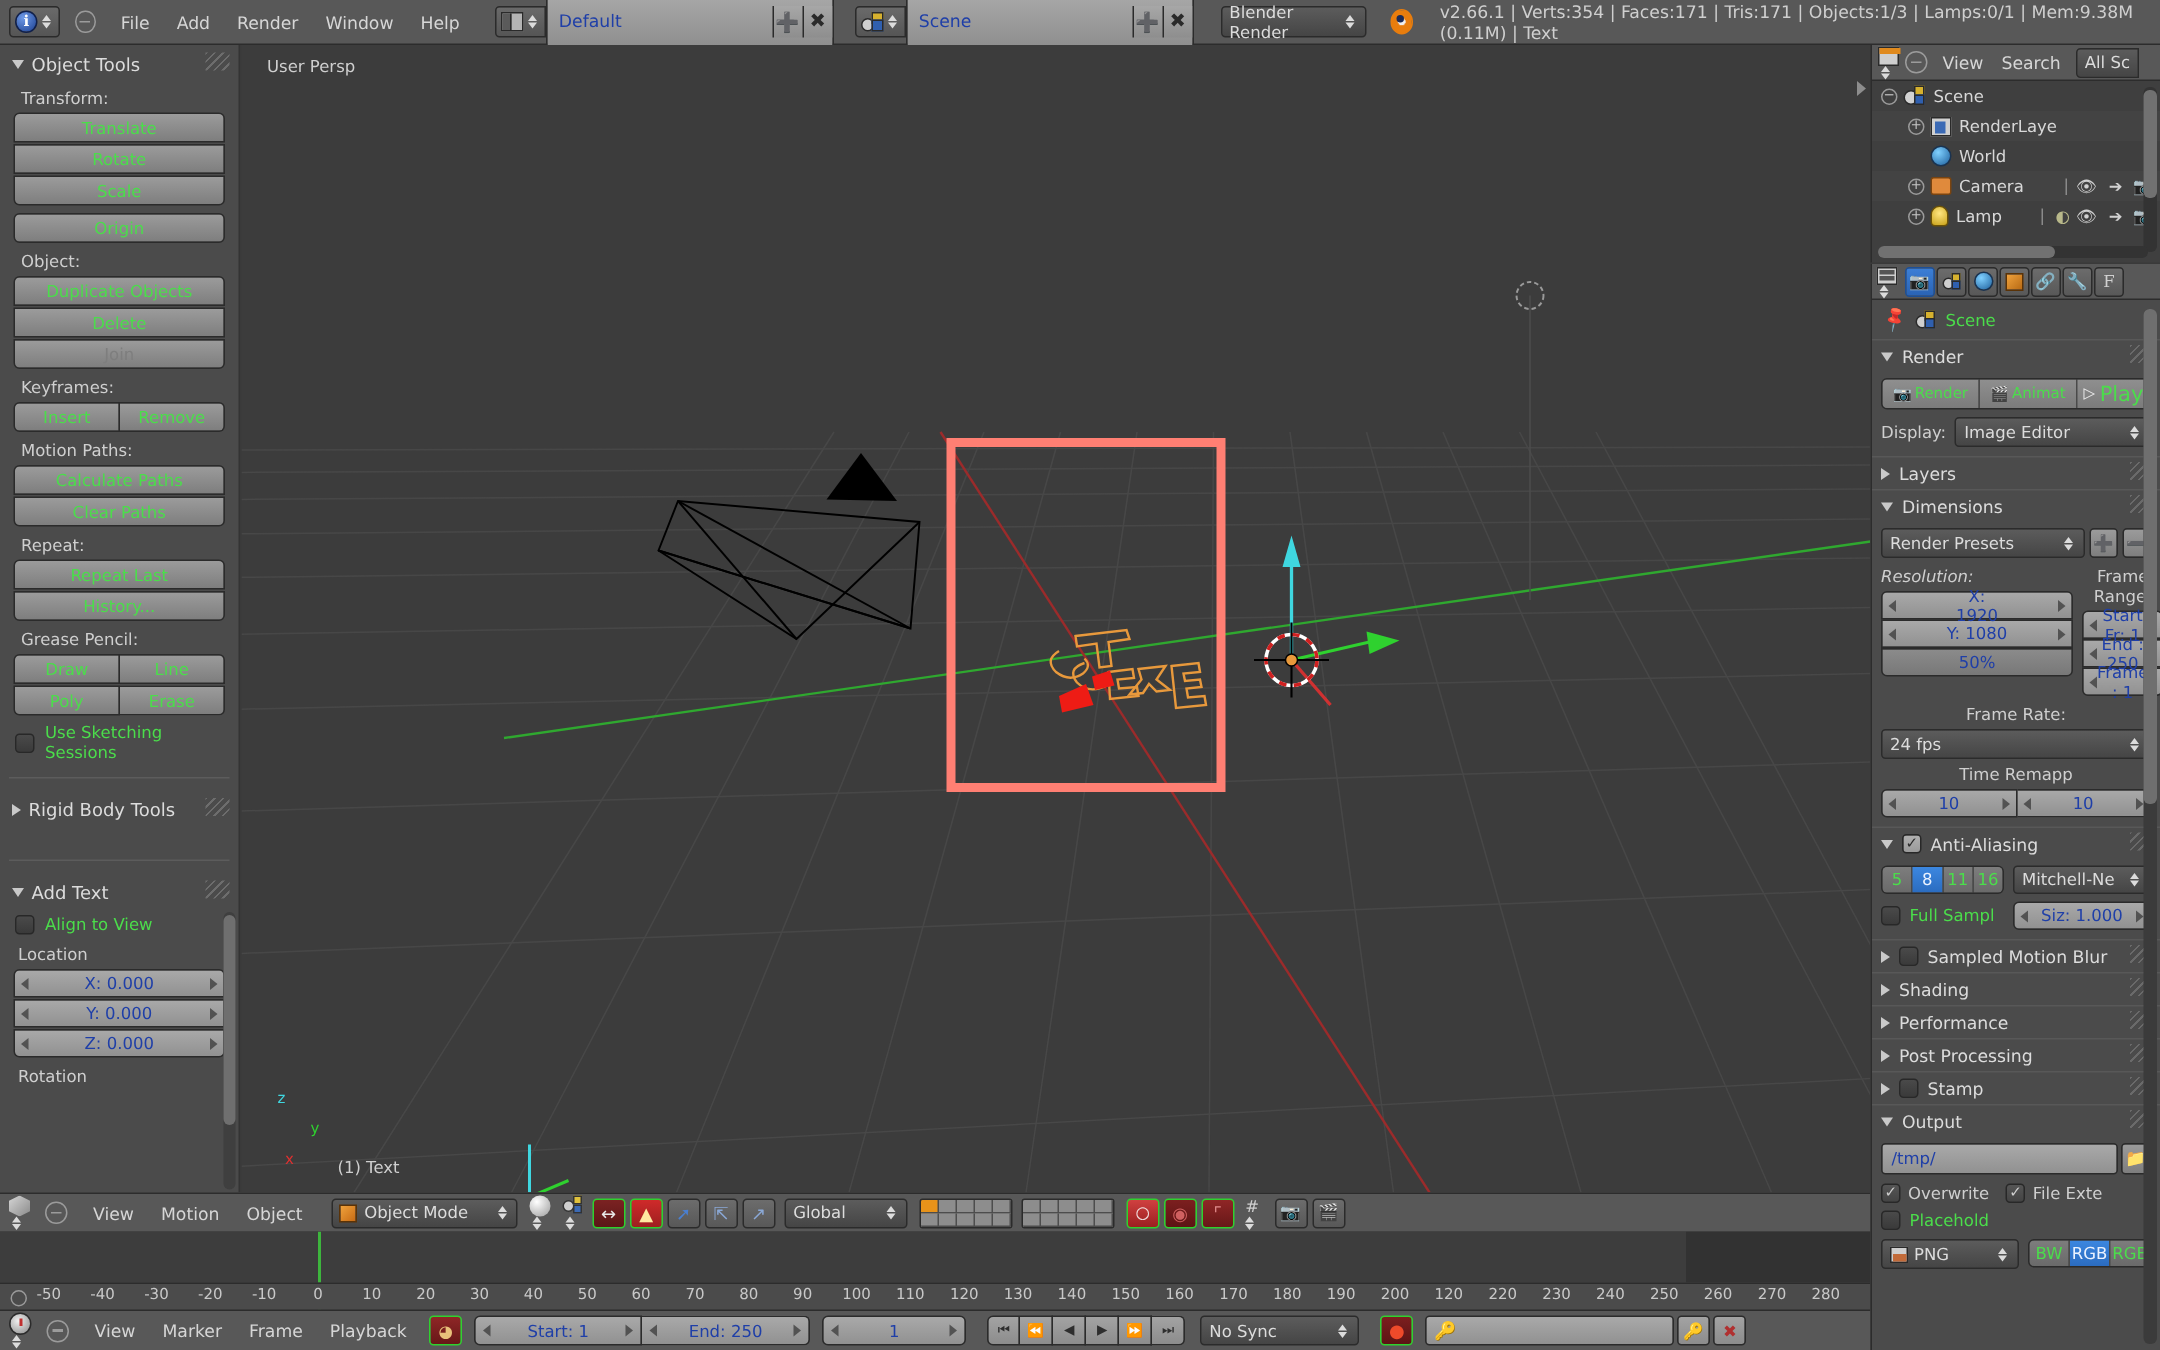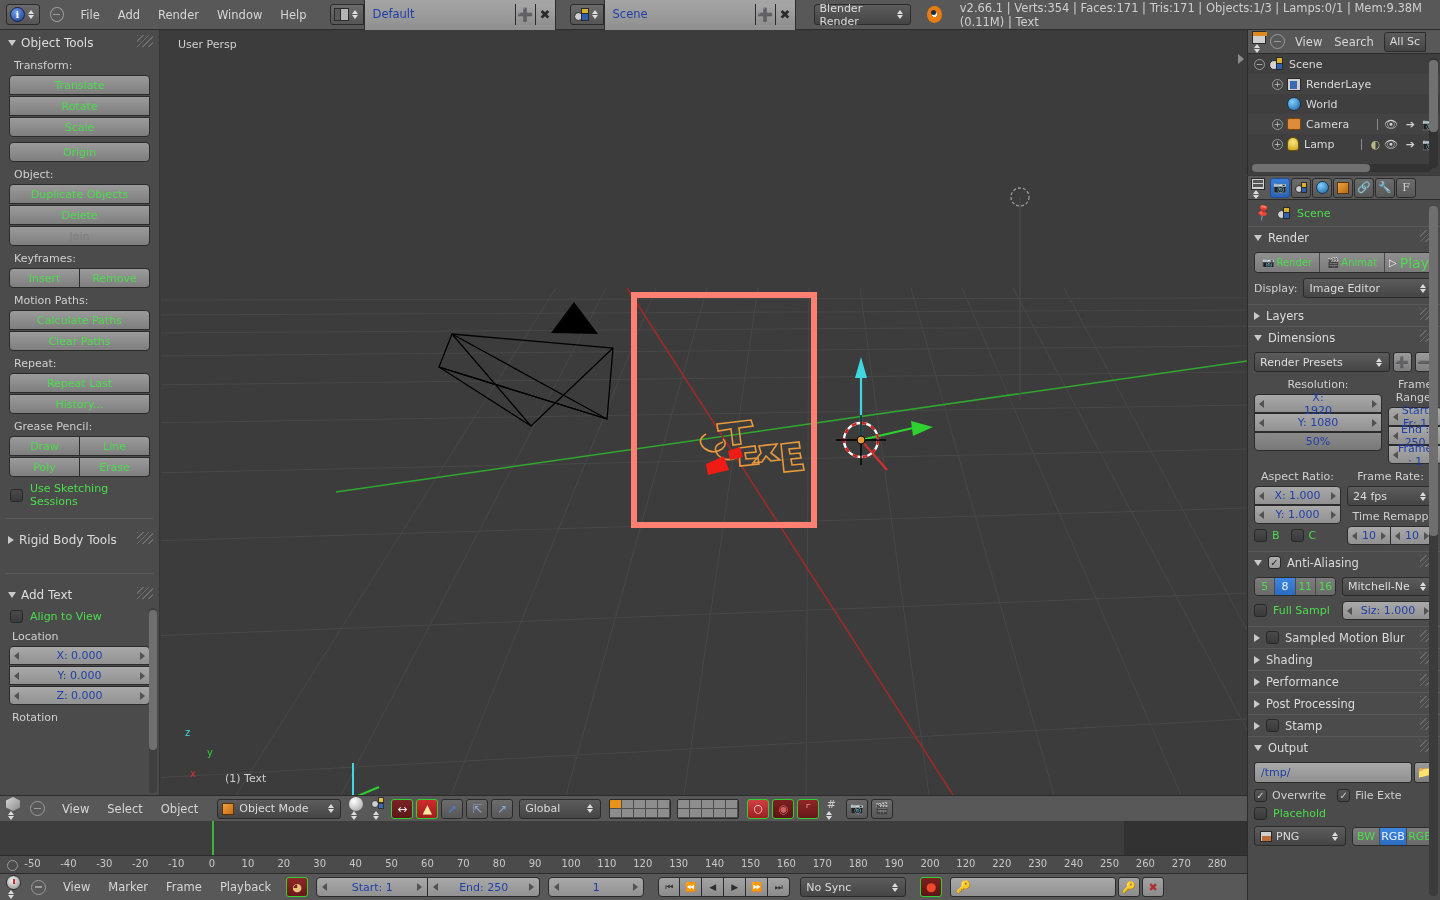--- a/index.html
+++ b/index.html
@@ -420,21 +420,21 @@
   <div id="vpheader">
     <div class="editor-sel">
       <div style="width:14px;height:14px;background:linear-gradient(135deg,#d6d6d6,#8a8a8a);clip-path:polygon(50% 0,100% 25%,100% 75%,50% 100%,0 75%,0 25%);"></div>
       <div class="spinner">
           <i class="u"></i>
           <i class="d"></i>
         </div>
     </div>
     <div class="collapse-dot"></div>
     <div class="menu-item">View</div>
-    <div class="menu-item">Select</div>
+    <div class="menu-item">Motion</div>
     <div class="menu-item">Object</div>
 
     <div class="mode-sel" style="margin-left:10px;">
       <div style="display:flex;align-items:center;gap:5px;">
         <div style="width:12px;height:12px;background:linear-gradient(135deg,#f0a23c,#c76b14);border:1px solid #5a3308;"></div>
         <span>Object Mode</span>
       </div>
       <div class="spinner">
           <i class="u"></i>
           <i class="d"></i>
@@ -842,21 +842,21 @@
               <i class="u"></i>
               <i class="d"></i>
             </div>
         </div>
         <div class="btn" style="width:19px;height:20px;">➕</div>
         <div class="btn" style="width:19px;height:20px;">➖</div>
       </div>
 
       <div style="display:flex;gap:6px;margin-top:6px;">
         <div class="pcol">
-          <div class="lbl" style="text-align:center;margin-bottom:3px;">Resolution:</div>
+          <div class="lbl" style="text-align:left;margin-bottom:3px;font-style:italic;">Resolution:</div>
           <div class="pfield" style="border-radius:4px 4px 0 0;gap:40px;">
             <div class="arrL"></div>
             <div class="v">X: 1920</div>
             <div class="arrR"></div>
           </div>
           <div class="pfield">
             <div class="arrL"></div>
             <div class="v">Y: 1080</div>
             <div class="arrR"></div>
           </div>
@@ -878,39 +878,20 @@
           </div>
           <div class="pfield" style="border-radius:0 0 4px 4px;">
             <div class="arrL"></div>
             <div class="v">Frame : 1</div>
             <div class="arrR"></div>
           </div>
         </div>
       </div>
 
       <div style="display:flex;gap:6px;margin-top:6px;">
-        <div class="pcol">
-          <div class="lbl" style="text-align:center;margin-bottom:3px;">Aspect Ratio:</div>
-          <div class="pfield" style="border-radius:4px 4px 0 0;">
-            <div class="arrL"></div>
-            <div class="v">X: 1.000</div>
-            <div class="arrR"></div>
-          </div>
-          <div class="pfield" style="border-radius:0 0 4px 4px;">
-            <div class="arrL"></div>
-            <div class="v">Y: 1.000</div>
-            <div class="arrR"></div>
-          </div>
-          <div style="display:flex;align-items:center;gap:5px;margin-top:5px;">
-            <div class="chk2"></div>
-            <span class="green">B</span>
-            <div class="chk2" style="margin-left:6px;"></div>
-            <span class="green">C</span>
-          </div>
-        </div>
         <div class="pcol">
           <div class="lbl" style="text-align:center;margin-bottom:3px;">Frame Rate:</div>
           <div class="psel">
             <span>24 fps</span>
             <div class="spinner">
                 <i class="u"></i>
                 <i class="d"></i>
               </div>
           </div>
           <div class="lbl" style="text-align:center;margin:4px 0 3px 0;">Time Remapp</div>
@@ -1008,21 +989,21 @@
       <div style="display:flex;align-items:center;gap:5px;margin-top:6px;">
         <div class="chk2" style="background:linear-gradient(to bottom,#555,#444);">✓</div>
         <span class="lbl">Overwrite</span>
         <div class="chk2" style="margin-left:6px;background:linear-gradient(to bottom,#555,#444);">✓</div>
         <span class="lbl">File Exte</span>
       </div>
       <div style="display:flex;align-items:center;gap:6px;margin-top:5px;">
         <div class="chk2"></div>
         <span class="green">Placehold</span>
       </div>
-      <div style="display:flex;gap:6px;margin-top:6px;align-items:flex-end;">
+      <div style="display:flex;gap:6px;margin-top:6px;">
         <div class="psel pcol">
           <div style="display:flex;align-items:center;gap:4px;">
             <div style="width:12px;height:11px;background:#cfcfcf;border:1px solid #2a2a2a;position:relative;">
               <div style="position:absolute;left:1px;top:4px;width:9px;height:5px;background:#c26b3a;"></div>
             </div>
             <span>PNG</span>
           </div>
           <div class="spinner">
               <i class="u"></i>
               <i class="d"></i>

